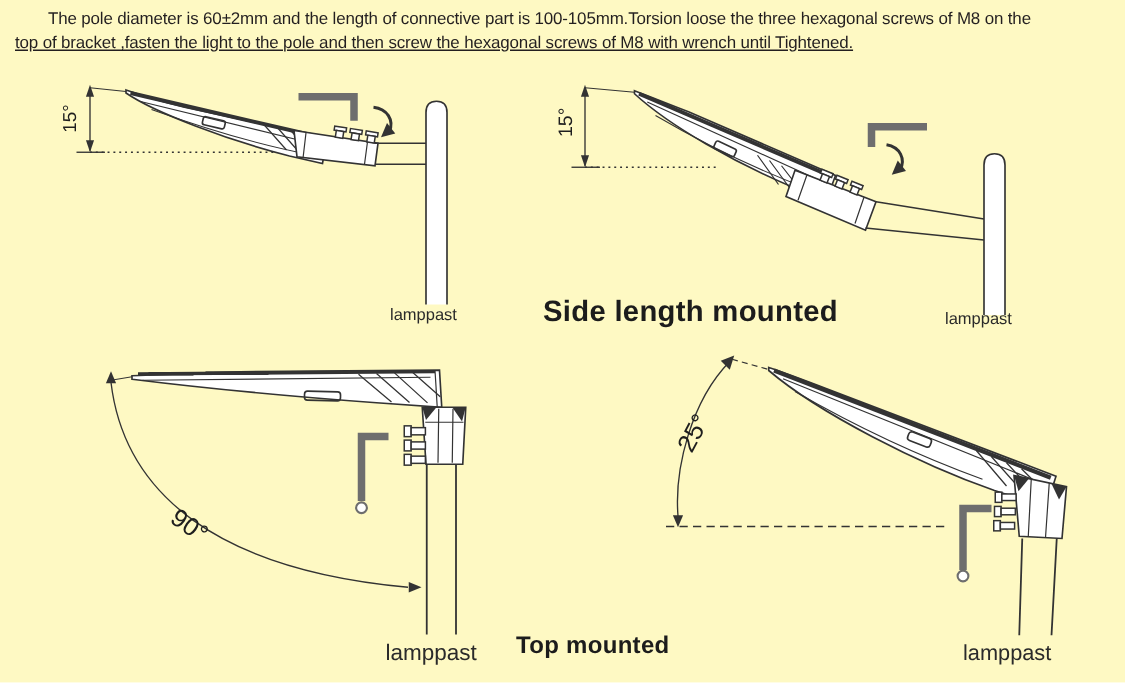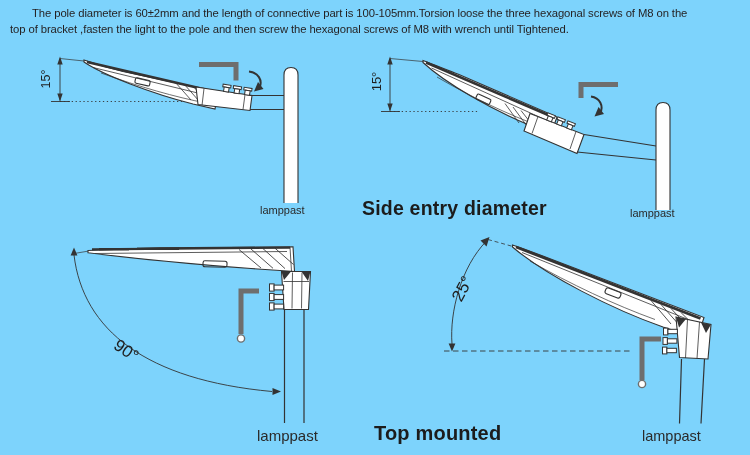--- a/index.html
+++ b/index.html
@@ -1,25 +1,25 @@
 <!DOCTYPE html>
 <html><head>
 <meta charset="utf-8">
 <style>
   html,body{margin:0;padding:0;background:#ffffff;}
-  .stage{position:relative;width:750px;height:455px;background:#7dd3fc;overflow:hidden;
+  .stage{position:relative;width:750px;height:455px;background:#fef9c3;overflow:hidden;
          font-family:"Liberation Sans",sans-serif;color:#231f20;}
   .header{position:absolute;left:10px;top:5px;width:740px;font-size:11.3px;line-height:16px;
           letter-spacing:-0.1px;color:#231f20;}
   .header .l1{padding-left:22px;white-space:nowrap;}
-  .header .l2{white-space:nowrap;}
+  .header .l2{white-space:nowrap;text-decoration:underline;}
   svg.canvas{position:absolute;left:0;top:0;}
   .caption{position:absolute;font-weight:bold;color:#1c1c1c;letter-spacing:0.2px;}
   .caption.side-entry{left:362px;top:197px;font-size:19.5px;}
-  .caption.top-mounted{left:374px;top:422px;font-size:20px;}
+  .caption.top-mounted{left:344px;top:422px;font-size:16px;}
   .pole-label{position:absolute;text-align:left;color:#2a2a2a;}
   .pole-label.tl{left:260px;top:204px;width:64px;font-size:11px;}
   .pole-label.tr{left:630px;top:207px;width:64px;font-size:11px;}
   .pole-label.bl{left:257px;top:427px;width:84px;font-size:15px;}
   .pole-label.br{left:642px;top:428px;width:84px;font-size:14.5px;}
   .angle{position:absolute;color:#1e1e1e;white-space:nowrap;}
   .angle.tl{left:37px;top:72px;font-size:12.5px;transform:rotate(-90deg);}
   .angle.tr{left:367px;top:74px;font-size:13px;transform:rotate(-90deg);}
   .angle.bl{left:113px;top:341px;font-size:17px;transform:rotate(35deg);}
   .angle.br{left:450px;top:279px;font-size:17px;transform:rotate(-62deg);}
@@ -188,15 +188,15 @@
   <div class="angle tl">15°</div>
   <div class="angle tr">15°</div>
   <div class="angle bl">90°</div>
   <div class="angle br">25°</div>
 
   <div class="pole-label tl">lamppast</div>
   <div class="pole-label tr">lamppast</div>
   <div class="pole-label bl">lamppast</div>
   <div class="pole-label br">lamppast</div>
 
-  <div class="caption side-entry">Side entry diameter</div>
+  <div class="caption side-entry">Side length mounted</div>
   <div class="caption top-mounted">Top mounted</div>
 </div>
 
 </body></html>

